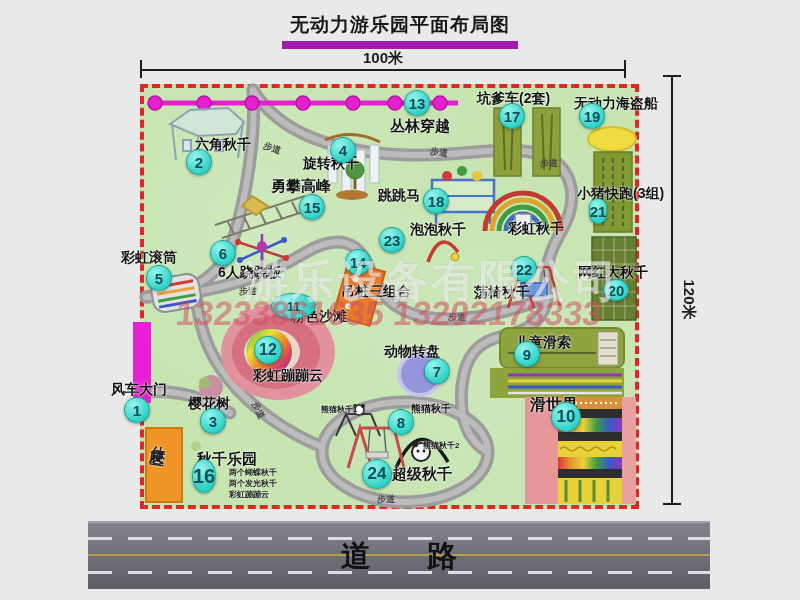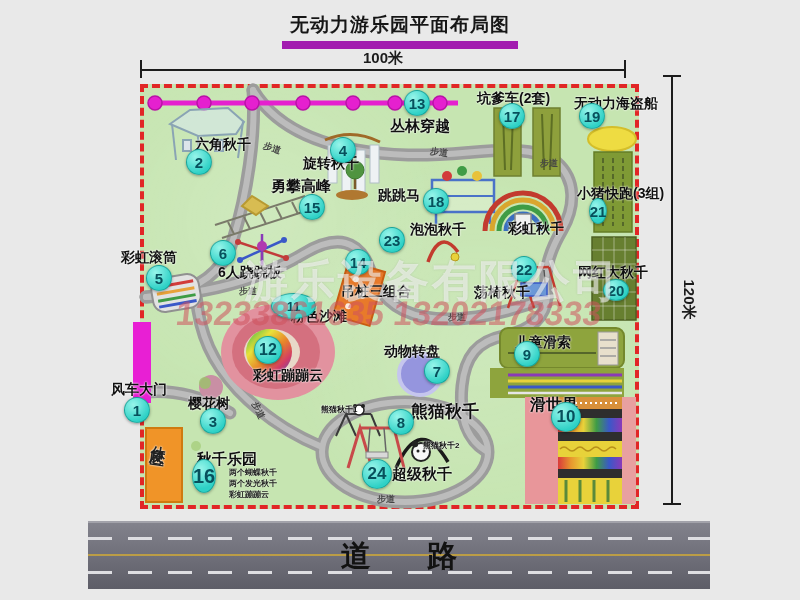--- a/index.html
+++ b/index.html
@@ -308,21 +308,21 @@
       <div class="map-label" style="left: 188px; top: 396px; font-size: 14px;">樱花树</div>
       <div class="marker" style="left: 200px; top: 408px; width: 26px; height: 26px; font-size: 15px;">3</div>
       <div class="map-label" style="left: 303px; top: 124px; font-size: 14px; margin-top: 32px;">旋转秋千</div>
       <div class="marker" style="left: 330px; top: 137px; width: 26px; height: 26px; font-size: 15px;">4</div>
       <div class="map-label" style="left: 121px; top: 250px; font-size: 14px;">彩虹滚筒</div>
       <div class="marker" style="left: 146px; top: 265px; width: 26px; height: 26px; font-size: 15px;">5</div>
       <div class="map-label" style="left: 218px; top: 265px; font-size: 14px;">6人跷跷板</div>
       <div class="marker" style="left: 210px; top: 240px; width: 26px; height: 26px; font-size: 15px;">6</div>
       <div class="map-label" style="left: 384px; top: 344px; font-size: 14px;">动物转盘</div>
       <div class="marker" style="left: 424px; top: 358px; width: 26px; height: 26px; font-size: 15px;">7</div>
-      <div class="map-label" style="left: 411px; top: 403px; font-size: 17px;">熊猫秋千</div>
+      <div class="map-label" style="left: 411px; top: 403px; font-size: 10px;">熊猫秋千</div>
       <div class="marker" style="left: 388px; top: 409px; width: 26px; height: 26px; font-size: 15px;">8</div>
       <div class="map-label" style="left: 515px; top: 335px; font-size: 14px;">儿童滑索</div>
       <div class="marker" style="left: 514px; top: 341px; width: 26px; height: 26px; font-size: 15px;">9</div>
       <div class="map-label" style="left: 530px; top: 396px; font-size: 16px;">滑世界</div>
       <div class="marker" style="left: 551px; top: 402px; width: 30px; height: 30px; font-size: 17px;">10</div>
       <div class="map-label" style="left: 291px; top: 309px; font-size: 14px;">粉色沙滩</div>
       <div class="marker" style="left: 271px; top: 293px; width: 45px; height: 26px; font-size: 13px; text-align: right;">11</div>
       <div class="map-label" style="left: 253px; top: 368px; font-size: 14px;">彩虹蹦蹦云</div>
       <div class="marker" style="left: 254px; top: 336px; width: 28px; height: 28px; font-size: 16px;">12</div>
       <div class="map-label" style="left: 390px; top: 118px; font-size: 15px;">丛林穿越</div>
@@ -340,21 +340,21 @@
       </div>
       <div class="map-label" style="left: 477px; top: 91px; font-size: 14px;">坑爹车(2套)</div>
       <div class="marker" style="left: 499px; top: 103px; width: 26px; height: 26px; font-size: 15px;">17</div>
       <div class="map-label" style="left: 378px; top: 188px; font-size: 14px;">跳跳马</div>
       <div class="marker" style="left: 423px; top: 188px; width: 26px; height: 26px; font-size: 15px;">18</div>
       <div class="map-label" style="left: 574px; top: 96px; font-size: 14px;">无动力海盗船</div>
       <div class="marker" style="left: 579px; top: 103px; width: 26px; height: 26px; font-size: 15px;">19</div>
       <div class="map-label" style="left: 578px; top: 265px; font-size: 14px;">网红大秋千</div>
       <div class="marker" style="left: 603px; top: 279px; width: 26px; height: 22px; font-size: 15px;">20</div>
       <div class="map-label" style="left: 577px; top: 186px; font-size: 14px;">小猪快跑(3组)</div>
-      <div class="marker" style="left: 589px; top: 198px; width: 18px; height: 26px; font-size: 15px;">21</div>
+      <div class="marker" style="left: 589px; top: 198px; width: 18px; height: 26px; font-size: 15px; border-radius: 13px;">21</div>
       <div class="map-label" style="left: 474px; top: 285px; font-size: 14px;">荡椅秋千</div>
       <div class="marker" style="left: 511px; top: 256px; width: 26px; height: 26px; font-size: 15px;">22</div>
       <div class="map-label" style="left: 410px; top: 222px; font-size: 14px;">泡泡秋千</div>
       <div class="marker" style="left: 379px; top: 227px; width: 26px; height: 26px; font-size: 15px;">23</div>
       <div class="map-label" style="left: 392px; top: 466px; font-size: 15px;">超级秋千</div>
       <div class="marker" style="left: 362px; top: 459px; width: 30px; height: 30px; font-size: 17px;">24</div>
       <div class="map-label" style="left: 508px; top: 221px; font-size: 14px;">彩虹秋千</div>
       <div class="map-label" style="left: 321px; top: 406px; font-size: 8px;">熊猫秋千1</div>
       <div class="map-label" style="left: 423px; top: 442px; font-size: 8px;">熊猫秋千2</div>
       <div class="map-label vertical-label" style="left: 152px; top: 434px; font-size: 15px;">休息区</div>

